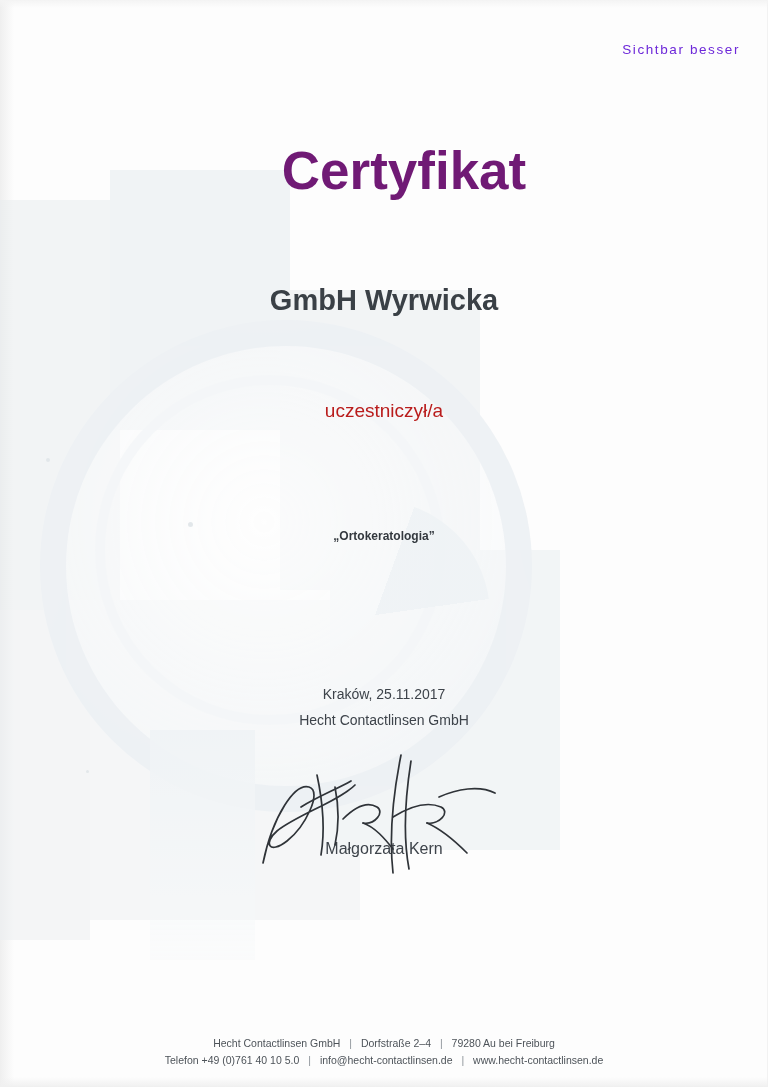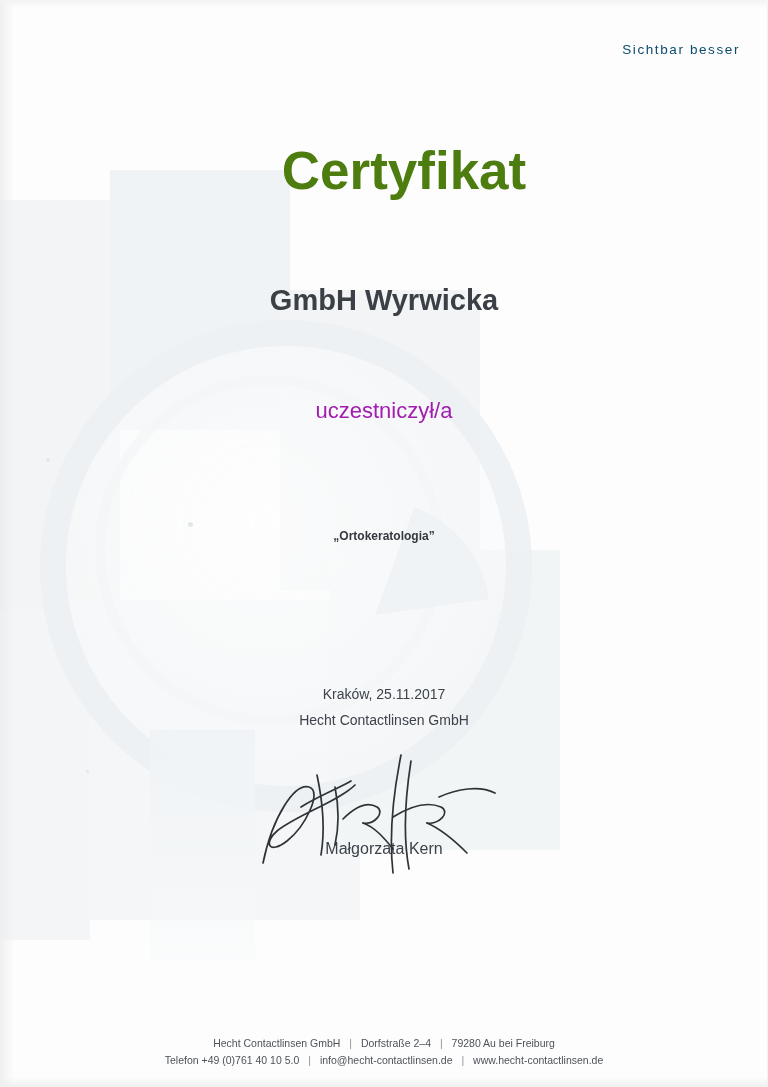--- a/index.html
+++ b/index.html
@@ -134,56 +134,56 @@
     font-family: "Liberation Sans", sans-serif;
     font-size: 30px;
     letter-spacing: 7px;
     color: #4a5157;
     font-weight: 400;
   }
   .logo-tagline {
     margin-top: 4px;
     font-size: 13.5px;
     letter-spacing: 1.6px;
-    color: #0c4a6e;
+    color: #6d28d9;
   }
 
   
   .content {
     position: absolute;
     left: 0;
     right: 0;
     top: 0;
     text-align: center;
   }
   .cert-title {
     position: absolute;
     left: 0; right: 0;
     top: 140px;
     font-size: 53px;
     font-weight: bold;
-    color: #4d7c0f;
+    color: #701a75;
     letter-spacing: 0px;
     padding-left: 40px;
   }
   .recipient {
     position: absolute;
     left: 0; right: 0;
     top: 284px;
     font-size: 29px;
     font-weight: bold;
     color: #3a4046;
   }
   .intro {
     position: absolute;
     left: 0; right: 0;
     top: 398px;
-    font-size: 22px;
+    font-size: 19px;
     line-height: 25px;
-    color: #a21caf;
+    color: #b91c1c;
   }
   .topic {
     position: absolute;
     left: 0; right: 0;
     top: 529px;
     font-size: 12px;
     font-weight: bold;
     color: #33383e;
   }
   .place-date {

